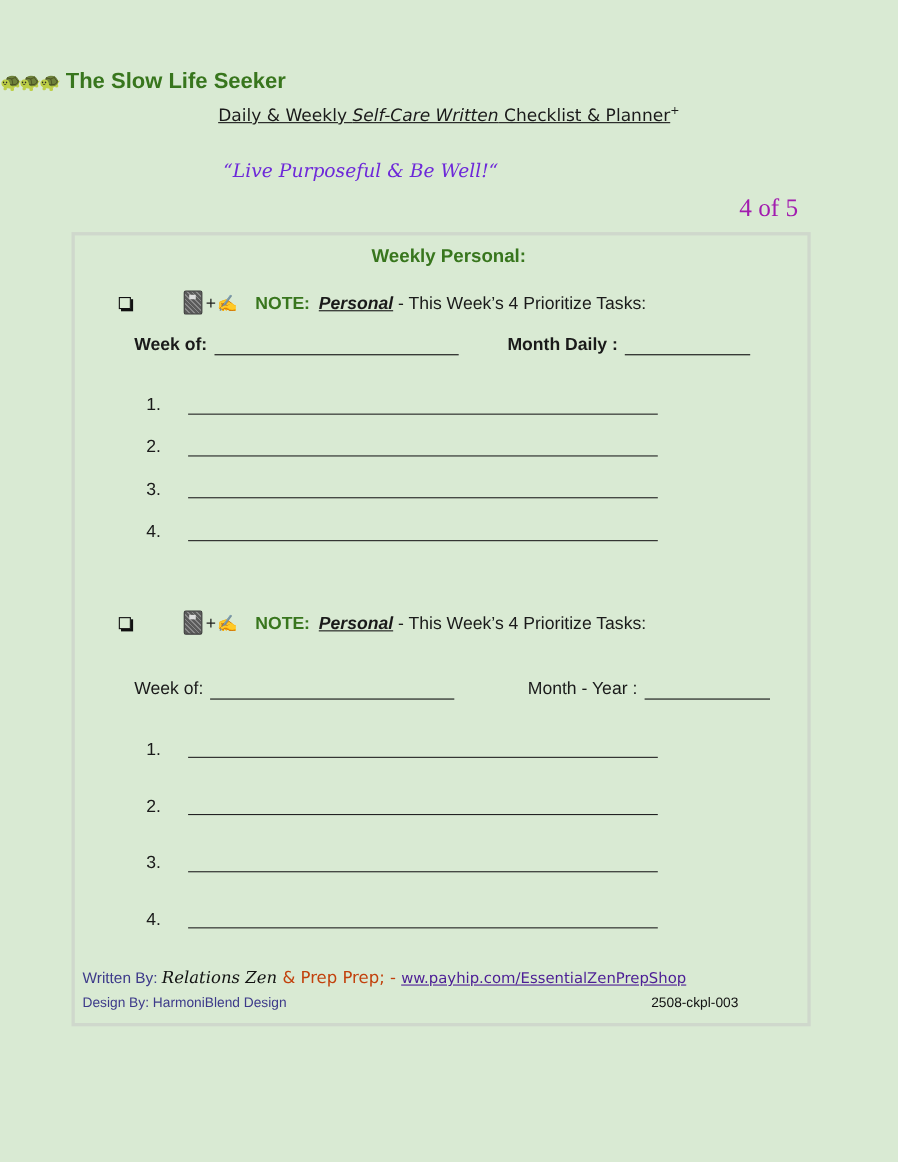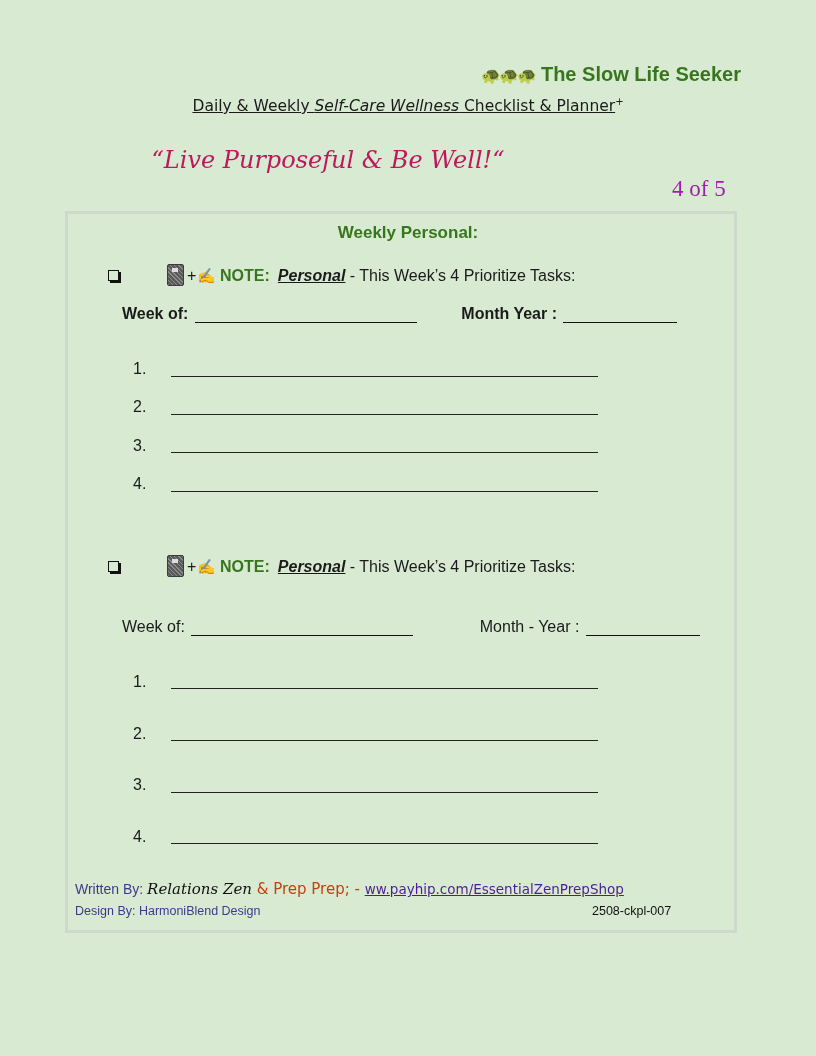--- a/index.html
+++ b/index.html
@@ -2,33 +2,33 @@
 <html><head>
 <meta charset="utf-8">
 <style>
   html, body { margin:0; padding:0; }
   body {
     width:816px; height:1056px; background:#d9ead3; position:relative; overflow:hidden;
     font-family:"Liberation Sans", sans-serif; color:#1a1a1a;
   }
   .abs { position:absolute; }
   .title {
-    left:0; width:741px; top:63px; text-align:right;
+    left:0; width:741px; top:63px; text-align:left;
     font-size:20px; font-weight:bold; color:#38761d;
   }
   .turtles { font-size:16px; letter-spacing:-2px; margin-right:6px; }
   .subtitle {
     left:0; width:816px; top:96px; text-align:center;
     font-family:"DejaVu Sans", sans-serif; font-size:15.5px; color:#1a1a1a;
   }
   .subtitle .u { text-decoration:underline; }
   .subtitle sup { font-size:10px; vertical-align:6px; }
   .motto {
     left:0; width:656px; top:146px; text-align:center;
-    font-family:"DejaVu Serif", serif; font-style:italic; font-size:24px; color:#be185d;
+    font-family:"DejaVu Serif", serif; font-style:italic; font-size:17px; color:#6d28d9;
   }
   .page-count { left:672px; top:176px; font-family:Liberation Serif, serif; font-size:23px; color:#a21caf; }
   .box {
     left:65px; top:211px; width:672px; height:722px;
     border:3px solid #cfd8cc; box-sizing:border-box;
   }
   .section-title {
     left:0; width:816px; top:223px; text-align:center;
     font-size:17px; font-weight:bold; color:#38761d;
   }
@@ -38,21 +38,21 @@
     box-shadow:2px 2px 0 #111; vertical-align:middle; margin-right:48px; position:relative; top:-2px;
   }
   .notebook {
     display:inline-block; width:15px; height:20px; background:#6b6b6b;
     border:1px solid #3c3c3c; border-radius:2px; vertical-align:middle; position:relative; top:-2px;
     background-image:repeating-linear-gradient(45deg,#8a8a8a 0 1px,#5a5a5a 1px 3px);
   }
   .notebook::after { content:""; position:absolute; left:4px; top:3px; width:6px; height:4px; background:#ddd; }
   .plus { margin:0 1px 0 3px; }
   .hand { color:#e6a100; font-size:15px; }
-  .note-label { color:#38761d; font-weight:bold; margin-left:4px; }
+  .note-label { color:#38761d; font-weight:bold; margin-left:16px; }
   .personal { font-weight:bold; font-style:italic; text-decoration:underline; margin-left:8px;text-align:center; }
   .field-row { left:122px; font-size:16px; white-space:nowrap; }
   .field-row.bold { font-weight:bold; }
   .blank { display:inline-block; border-bottom:1.5px solid #111; vertical-align:bottom; height:16px; }
   .num { left:133px; font-size:16px; }
   .line { left:171px; width:427px; height:0; border-top:1.5px solid #222; }
   .footer1 { left:75px; top:880px; font-size:14px; color:#3d3a8a; white-space:nowrap; }
   .footer1 .script { font-family:"DejaVu Serif", serif; font-style:italic; color:#111; font-size:15px; }
   .footer1 .shop { font-family:"DejaVu Sans", sans-serif; color:#c2410c; font-size:15px; }
   .footer1 a { color:#4c1d95; text-decoration:underline; font-family:"DejaVu Sans", sans-serif; font-size:13.5px; }
@@ -60,38 +60,38 @@
   .doc-id { left:592px; top:904px; font-size:12.5px; color:#111; }
 </style>
 </head>
 <body>
 
 <div class="abs title">
   <span class="turtles">🐢🐢🐢</span><span>The Slow Life Seeker</span>
 </div>
 
 <div class="abs subtitle">
-  <span class="u"><span>Daily &amp; Weekly </span><i>Self-Care Wellness</i><span> Checklist &amp; Planner</span></span><sup>+</sup>
+  <span class="u"><span>Daily &amp; Weekly </span><i>Self-Care Written</i><span> Checklist &amp; Planner</span></span><sup>+</sup>
 </div>
 
 <div class="abs motto">“Live Purposeful &amp; Be Well!“</div>
 <div class="abs page-count">4 of 5</div>
 
 <div class="abs box"></div>
 
 <div class="abs section-title">Weekly Personal:</div>
 
 <div class="abs note-row" style="top:266px;">
   <span class="checkbox"></span><span class="notebook"></span><span class="plus">+</span><span class="hand">✍</span><span class="note-label">NOTE:</span><span class="personal">Personal</span><span> - </span><span>This Week’s 4 Prioritize Tasks:</span>
 </div>
 
 <div class="abs field-row bold" style="top:305px;">
   <span>Week of:</span>
   <span class="blank" style="width:222px;margin-left:2px;"></span>
-  <span style="margin-left:40px;">Month  Year :</span>
+  <span style="margin-left:40px;">Month  Daily :</span>
   <span class="blank" style="width:114px;margin-left:2px;"></span>
 </div>
 
 <div class="abs num" style="top:360px;">1.</div>
 <div class="abs line" style="top:376px;"></div>
 <div class="abs num" style="top:398px;">2.</div>
 <div class="abs line" style="top:414px;"></div>
 <div class="abs num" style="top:437px;">3.</div>
 <div class="abs line" style="top:452px;"></div>
 <div class="abs num" style="top:475px;">4.</div>
@@ -114,13 +114,13 @@
 <div class="abs line" style="top:740px;"></div>
 <div class="abs num" style="top:776px;">3.</div>
 <div class="abs line" style="top:792px;"></div>
 <div class="abs num" style="top:828px;">4.</div>
 <div class="abs line" style="top:843px;"></div>
 
 <div class="abs footer1">
   <span>Written By: </span><span class="script">Relations Zen</span><span class="shop"> &amp; Prep</span><span class="shop"> Prep; - </span><a>ww.payhip.com/EssentialZenPrepShop</a>
 </div>
 <div class="abs footer2">Design By:  HarmoniBlend Design</div>
-<div class="abs doc-id">2508-ckpl-007</div>
+<div class="abs doc-id">2508-ckpl-003</div>
 
 </body></html>

